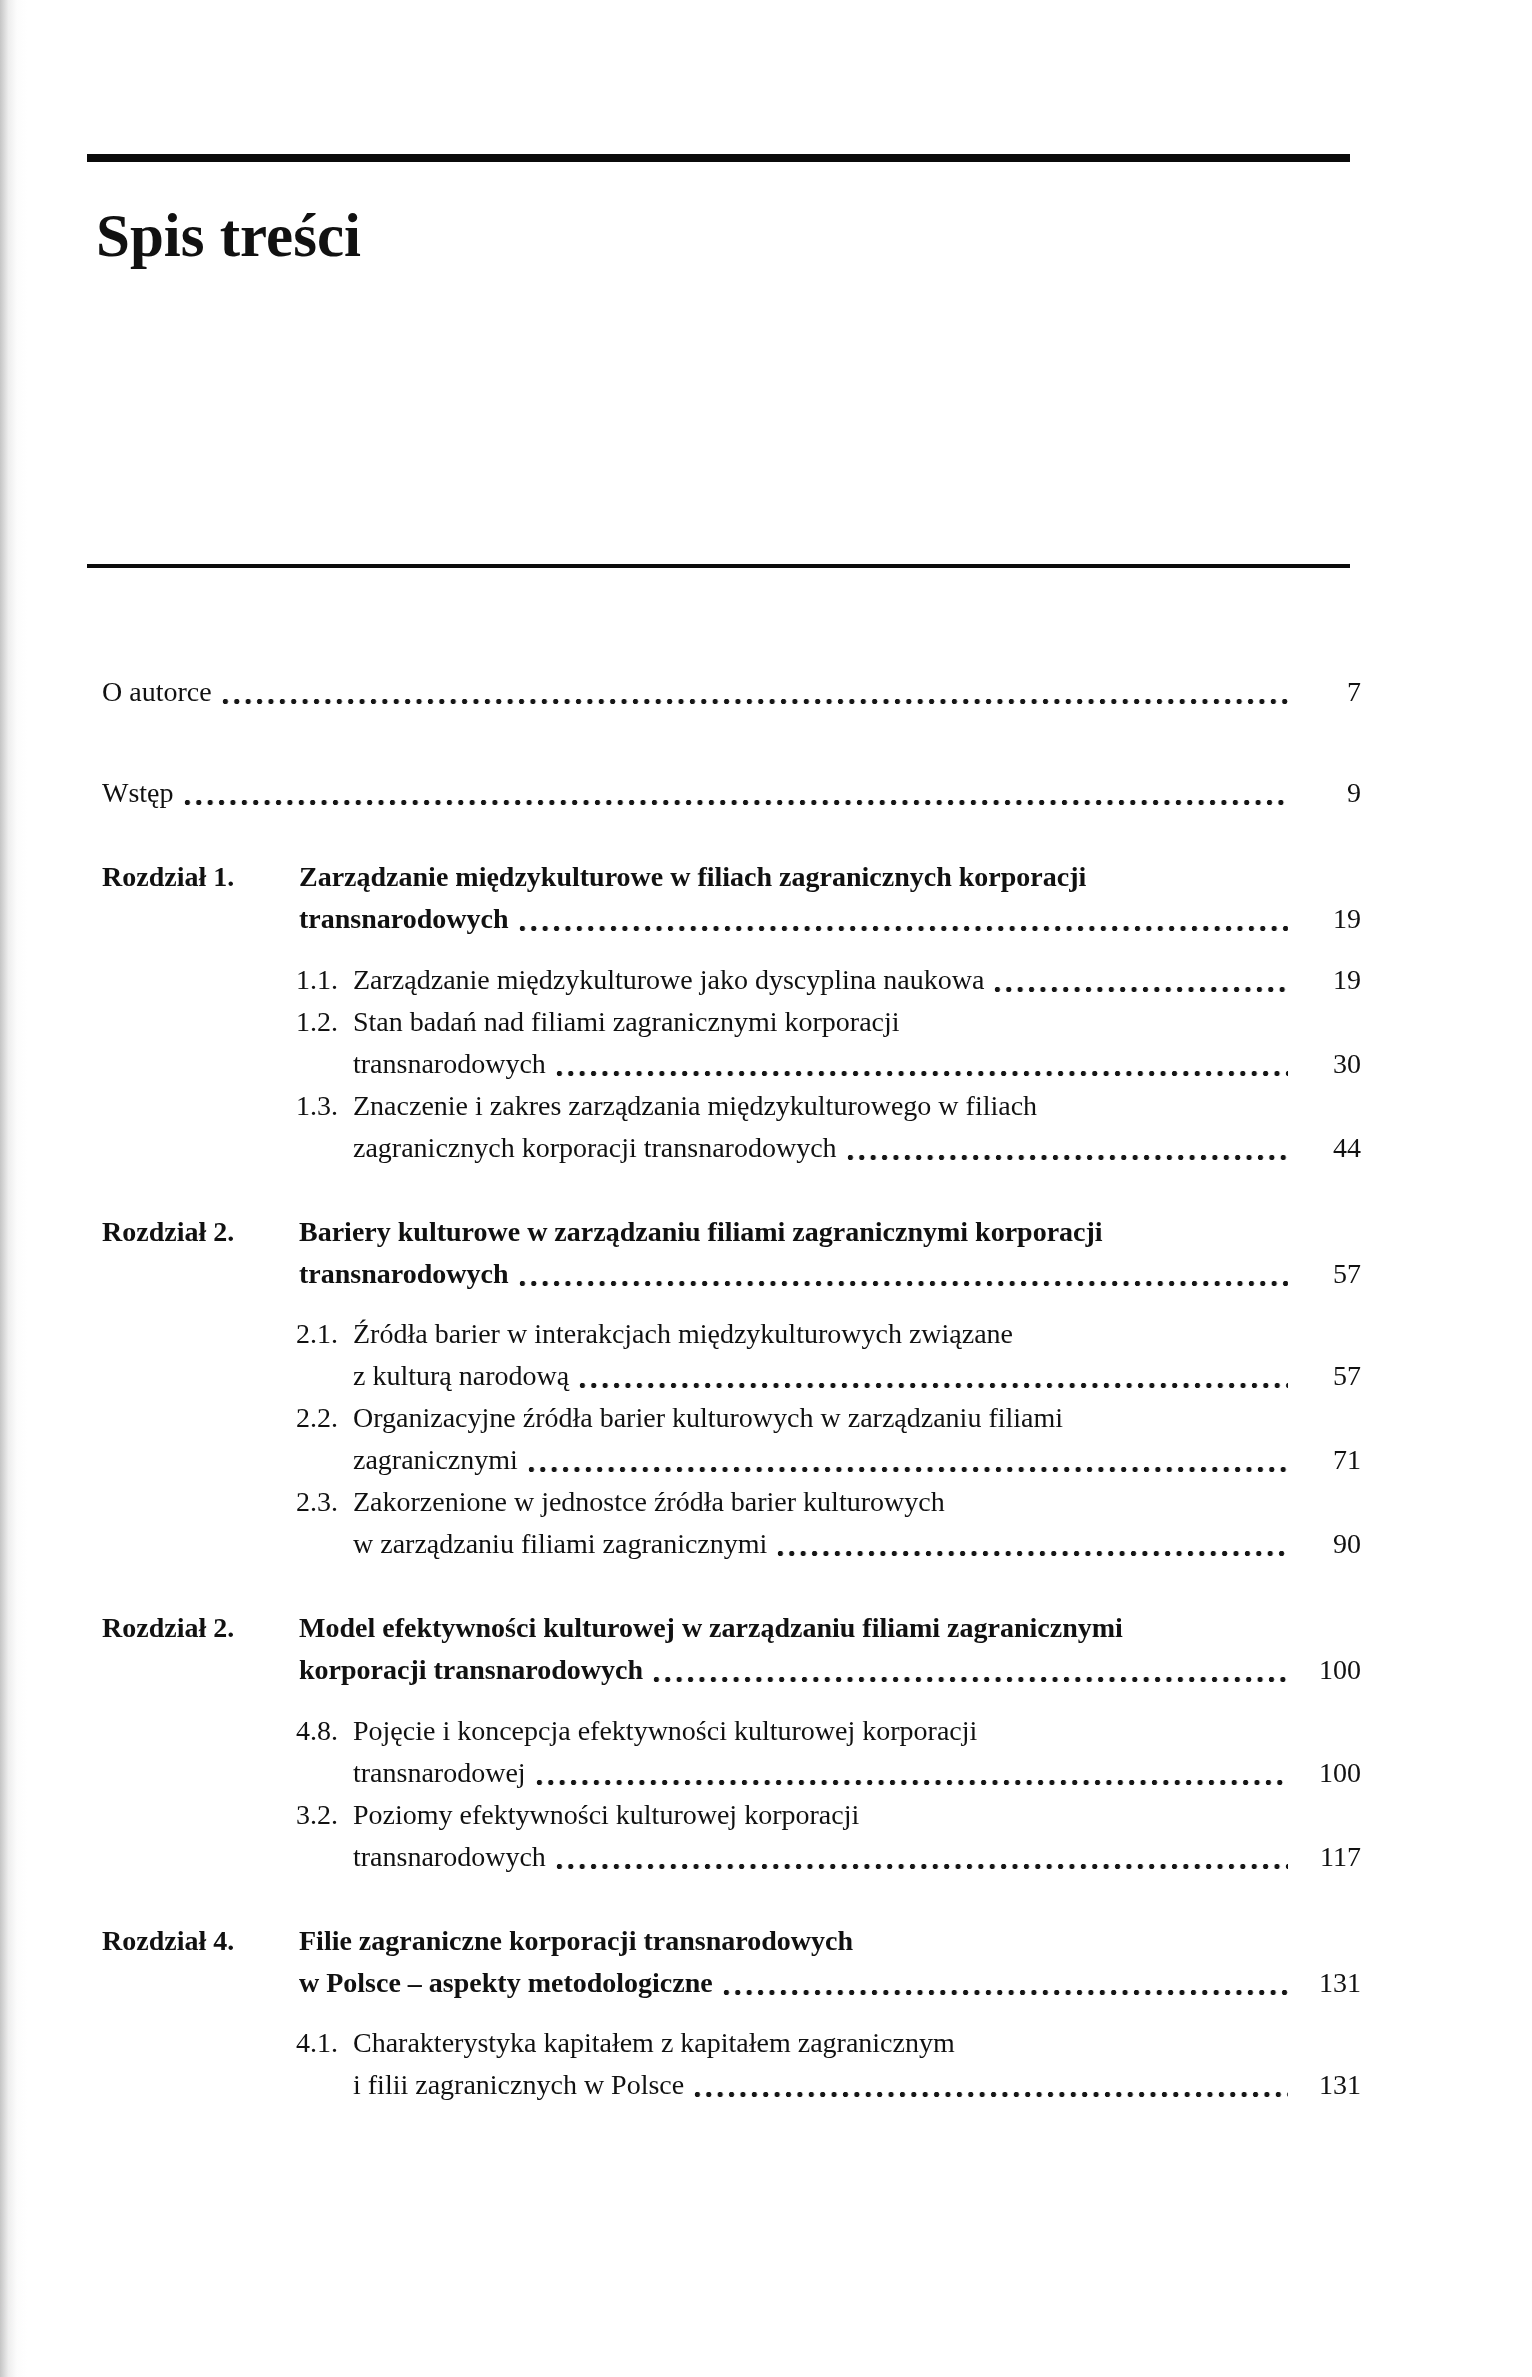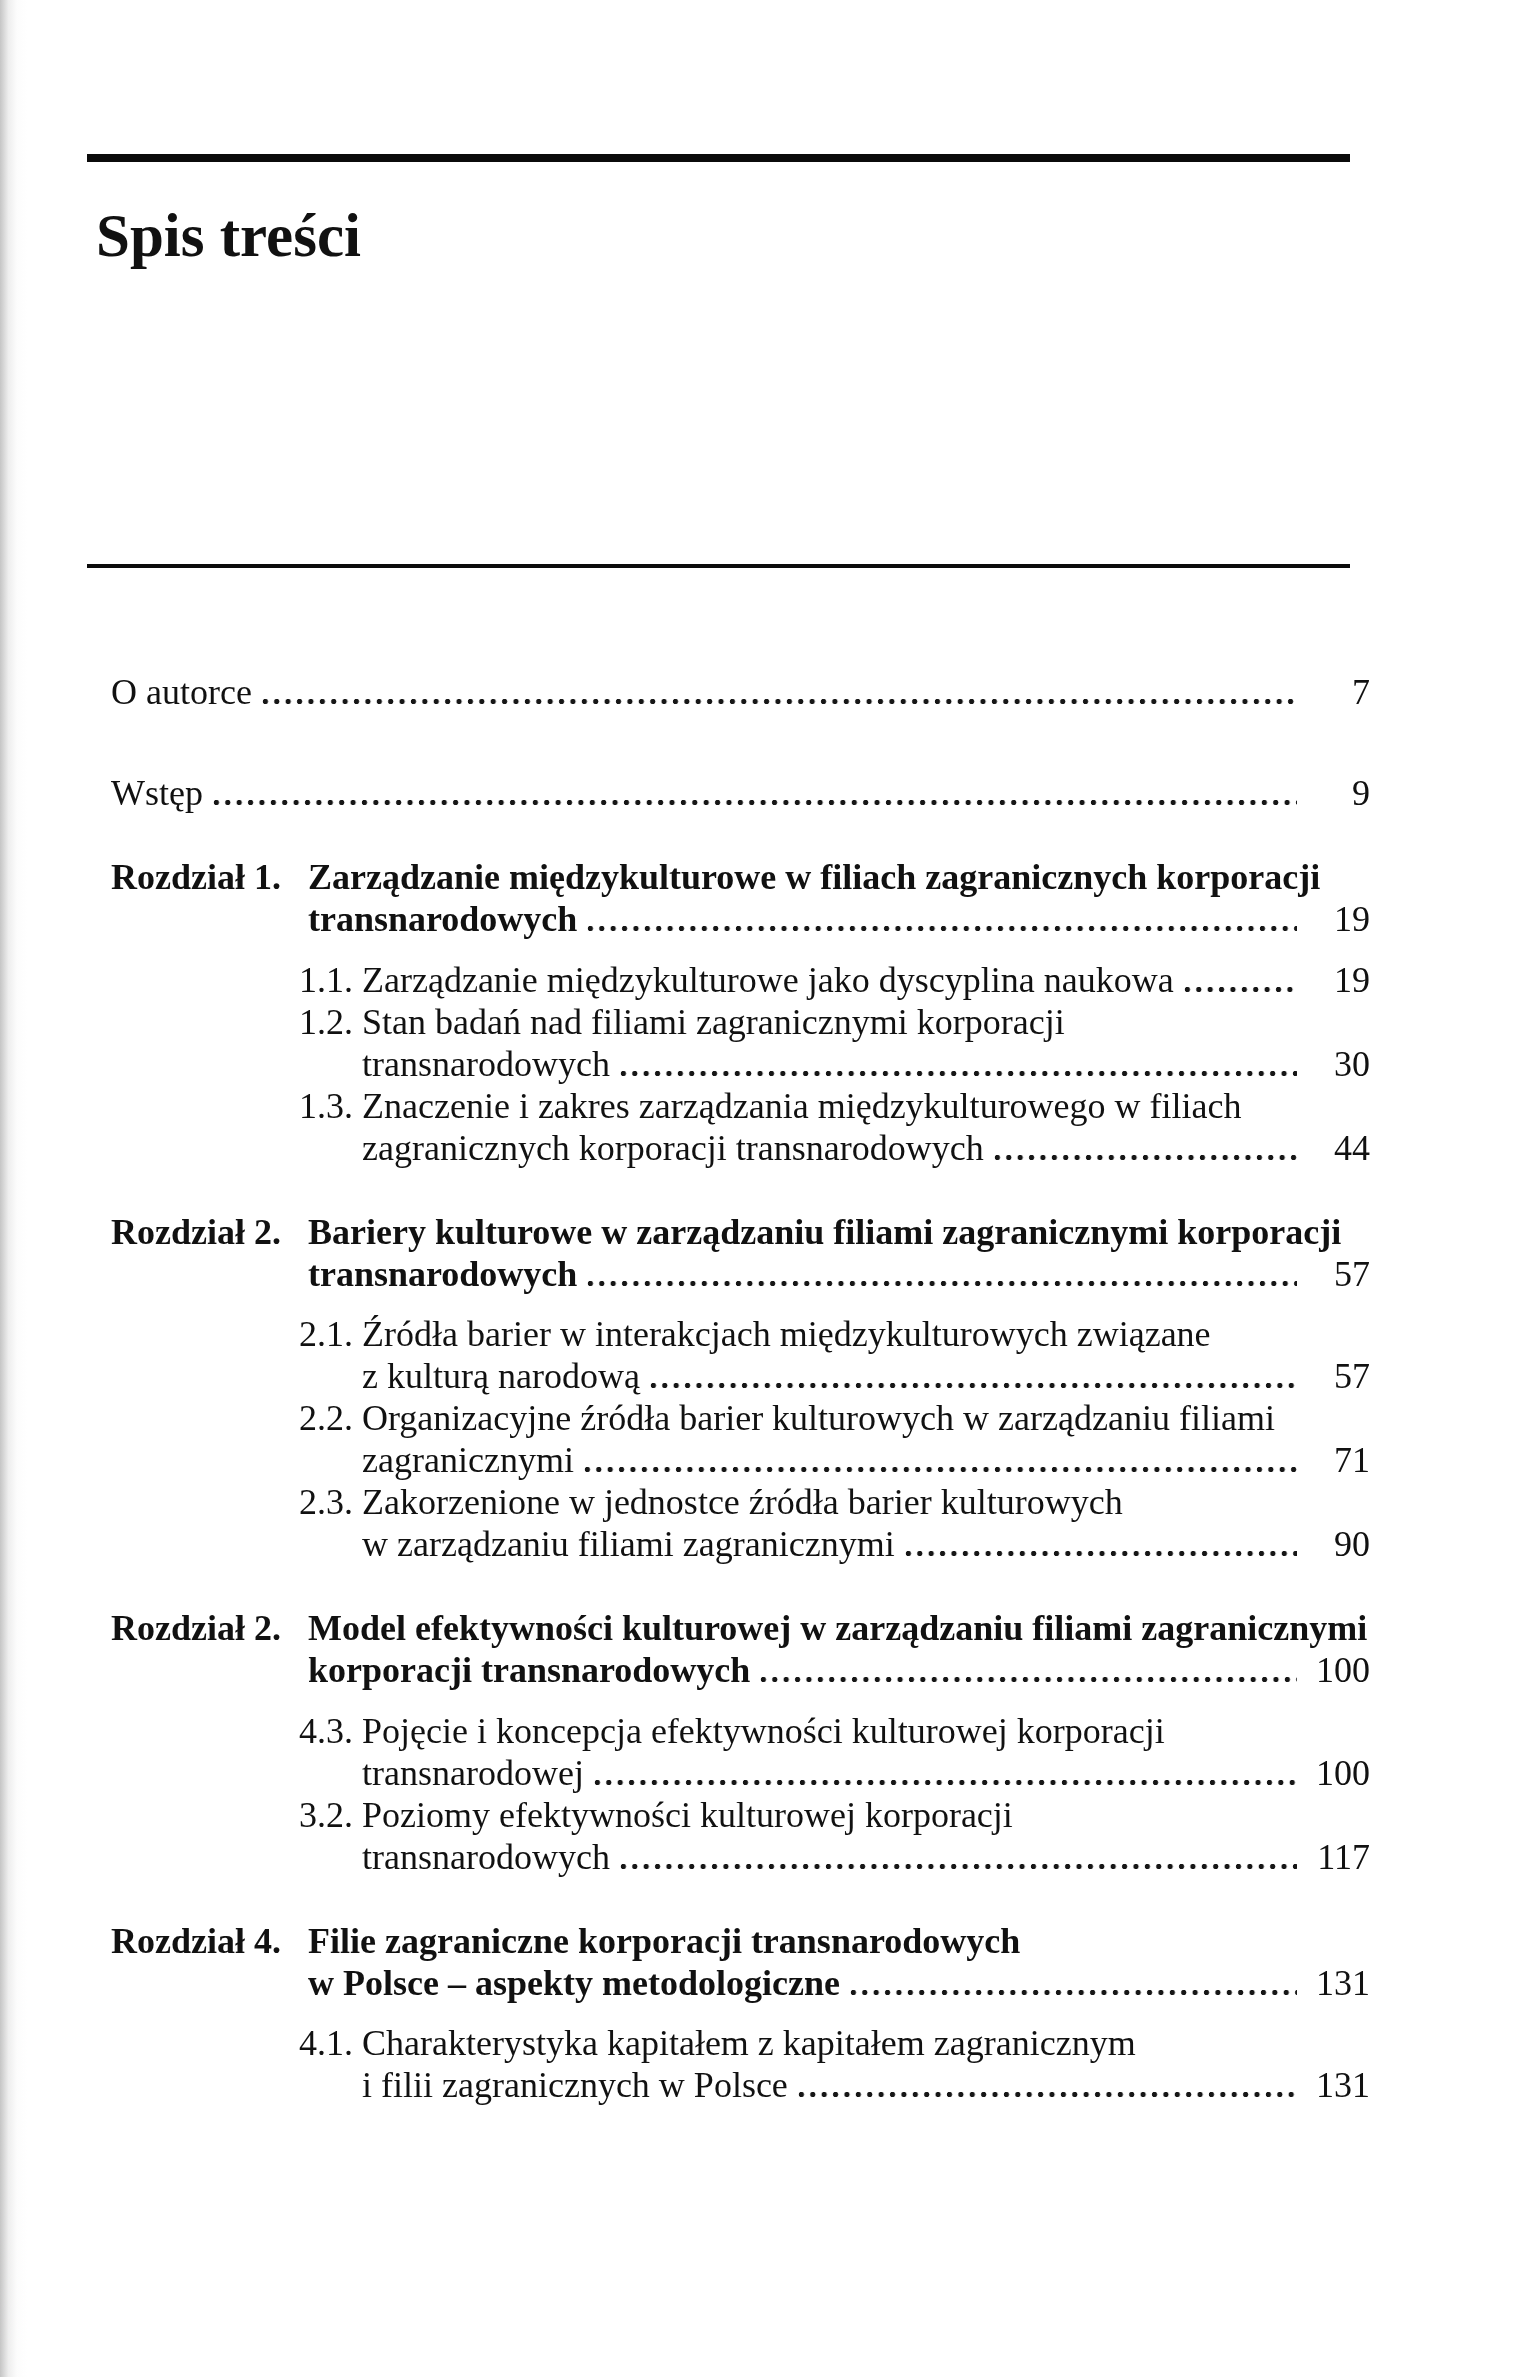--- a/index.html
+++ b/index.html
@@ -25,22 +25,22 @@
   .rule-thick { top: 154px; height: 8.4px; }
   .rule-thin  { top: 564px; height: 4.2px; }
 
   .title {
     position: absolute; left: 96px; top: 205px;
     font-size: 61px; font-weight: bold; line-height: 1;
     letter-spacing: 0px; margin: 0;
   }
 
   .toc {
-    position: absolute; left: 111px; top: 671px; width: 1259px;
-    font-size: 36px; line-height: 42px;
+    position: absolute; left: 102px; top: 671px; width: 1259px;
+    font-size: 28px; line-height: 42px;
   }
   .row { display: flex; align-items: baseline; }
   .txt { white-space: nowrap; }
   .line { white-space: nowrap; }
   .bold { font-weight: bold; margin-left: 14px; }
 
   .dots {
     flex: 1 1 auto;
     align-self: flex-end;
     height: 11px;
@@ -189,21 +189,21 @@
         <div class="line bold">Model efektywności kulturowej w zarządzaniu filiami zagranicznymi</div>
         <div class="row">
           <span class="txt bold">korporacji transnarodowych</span>
           <span class="dots"></span>
           <span class="pg">100</span>
         </div>
       </div>
     </div>
     <div class="sections">
       <div class="section">
-        <span class="sec-num">4.3.</span>
+        <span class="sec-num">4.8.</span>
         <div class="sec-body">
           <div class="line">Pojęcie i koncepcja efektywności kulturowej korporacji</div>
           <div class="row">
             <span class="txt">transnarodowej</span>
             <span class="dots"></span>
             <span class="pg">100</span>
           </div>
         </div>
       </div>
       <div class="section">

